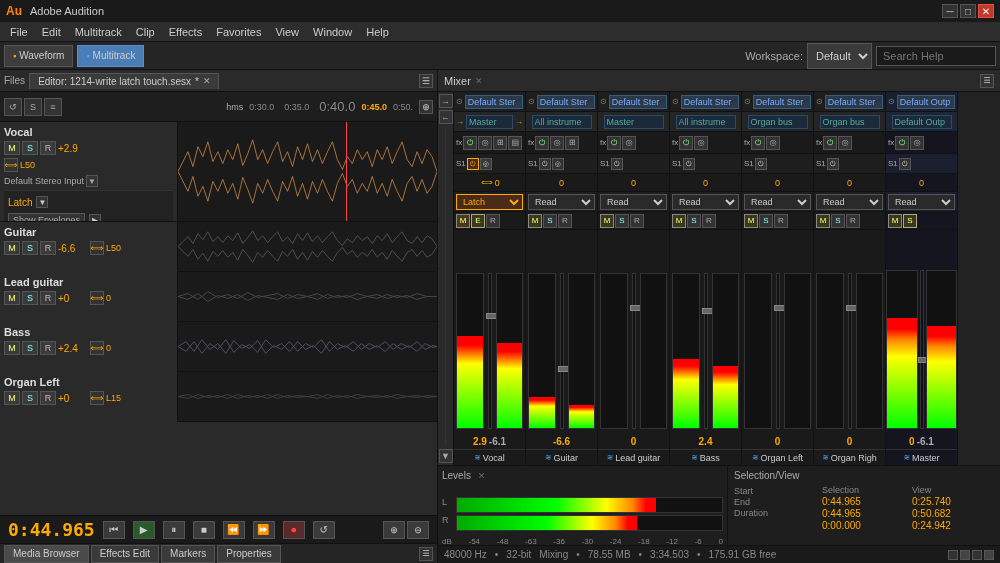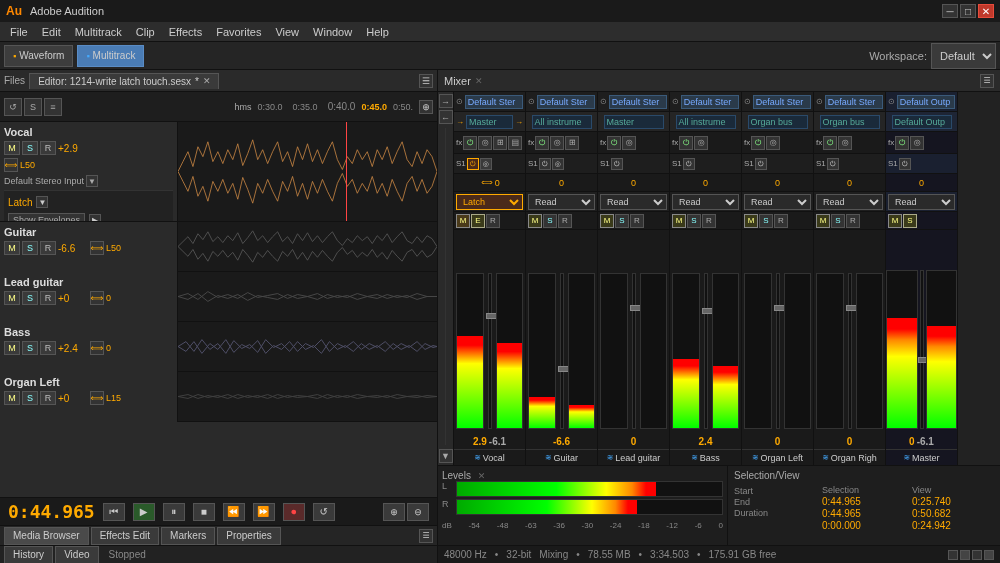--- a/index.html
+++ b/index.html
@@ -471,21 +471,21 @@
 
     #levels-panel {
       width: 290px;
       background: #1e1e1e;
       border-right: 1px solid #111;
       padding: 4px;
     }
     #levels-header {
       font-size: 10px;
       color: #aaa;
-      margin-bottom: 0;
+      margin-bottom: 16px;
     }
     .levels-scale {
       display: flex;
       justify-content: space-between;
       font-size: 8px;
       color: #888;
     }
 
     #selection-panel {
       flex: 1;
@@ -659,20 +659,21 @@
   <div class="toolbar-btn active">
     <span style="color:#4af;font-size:9px;">▪</span>
     <span>Multitrack</span>
   </div>
   <div style="flex:1;"></div>
   <div class="workspace-select">
     <span class="workspace-label">Workspace:</span>
     <select class="workspace-dropdown">
       <option>Default</option>
     </select>
+    <input class="search-box" type="text" placeholder="Search Help" style="">
   </div>
 </div>
 
 <div id="main">
 
   <div id="left-panel">
 
     <div id="editor-tab">
       <span style="font-size:10px;color:#aaa;margin-right:4px;">Files</span>
       <div class="tab-item">
@@ -686,21 +687,21 @@
     </div>
 
     <div id="track-header-area">
       <div class="th-btn">↺</div>
       <div class="th-btn">S</div>
       <div class="th-btn">≡</div>
       <div style="flex:1;"></div>
       <span style="font-size:9px;color:#aaa;">hms</span>
       <span style="font-size:9px;color:#888;margin:0 4px;">0:30.0</span>
       <span style="font-size:9px;color:#888;margin:0 4px;">0:35.0</span>
-      <span style="font-size:10px;color:#888;margin:0 4px;">0:40.0</span>
+      <span style="font-size:13px;color:#888;margin:0 4px;">0:40.0</span>
       <span style="font-size:9px;color:#fa0;margin:0 0;font-weight:bold;">0:45.0</span>
       <span style="font-size:9px;color:#888;margin:0 4px;">0:50.</span>
       <div style="width:14px;height:14px;background:#333;border:1px solid #555;cursor:pointer;display:flex;align-items:center;justify-content:center;font-size:9px;">⊕</div>
     </div>
 
     <div style="flex:1;overflow:hidden;display:flex;flex-direction:column;">
 
       <div class="track-row vocal-row">
         <div class="track-header-left">
           <div class="track-name">Vocal</div>
@@ -858,25 +859,20 @@
     <div id="panel-tabs">
       <div class="panel-tab active">Media Browser</div>
       <div class="panel-tab">Effects Edit</div>
       <div class="panel-tab">Markers</div>
       <div class="panel-tab">Properties</div>
       <div style="margin-left:auto;display:flex;gap:2px;">
         <div style="width:14px;height:14px;background:#333;border:1px solid #555;cursor:pointer;display:flex;align-items:center;justify-content:center;font-size:8px;">☰</div>
       </div>
     </div>
 
-    <div style="height:18px;background:#222;display:flex;align-items:center;padding:0 4px;gap:2px;border-top:1px solid #111;">
-      <div class="panel-tab">History</div>
-      <div class="panel-tab">Video</div>
-      <span style="margin-left:8px;font-size:10px;color:#888;">Stopped</span>
-    </div>
 
   </div>
 
   <div id="right-panel">
 
     <div id="mixer-header">
       <span>Mixer</span>
       <span style="margin-left:4px;font-size:9px;color:#666;">✕</span>
       <div style="margin-left:auto;width:14px;height:14px;background:#333;border:1px solid #555;cursor:pointer;display:flex;align-items:center;justify-content:center;font-size:8px;">☰</div>
     </div>

